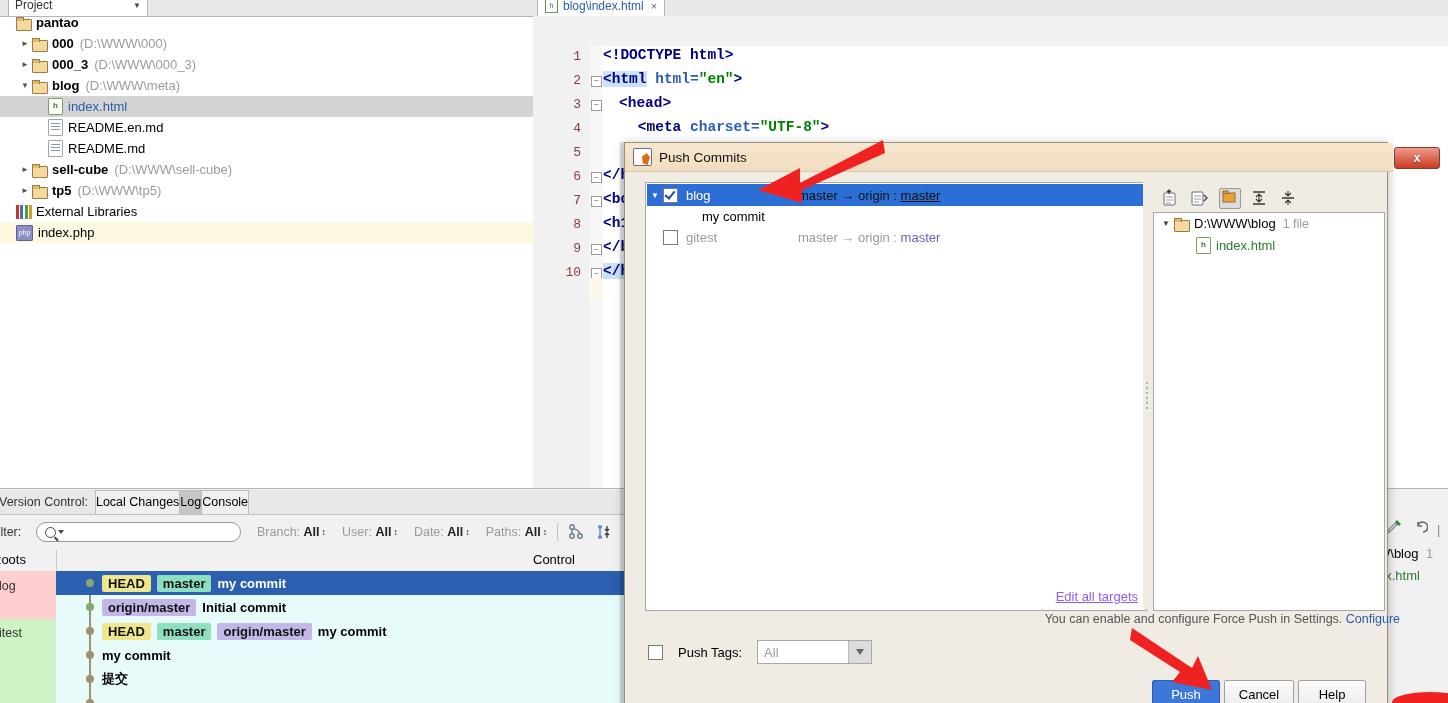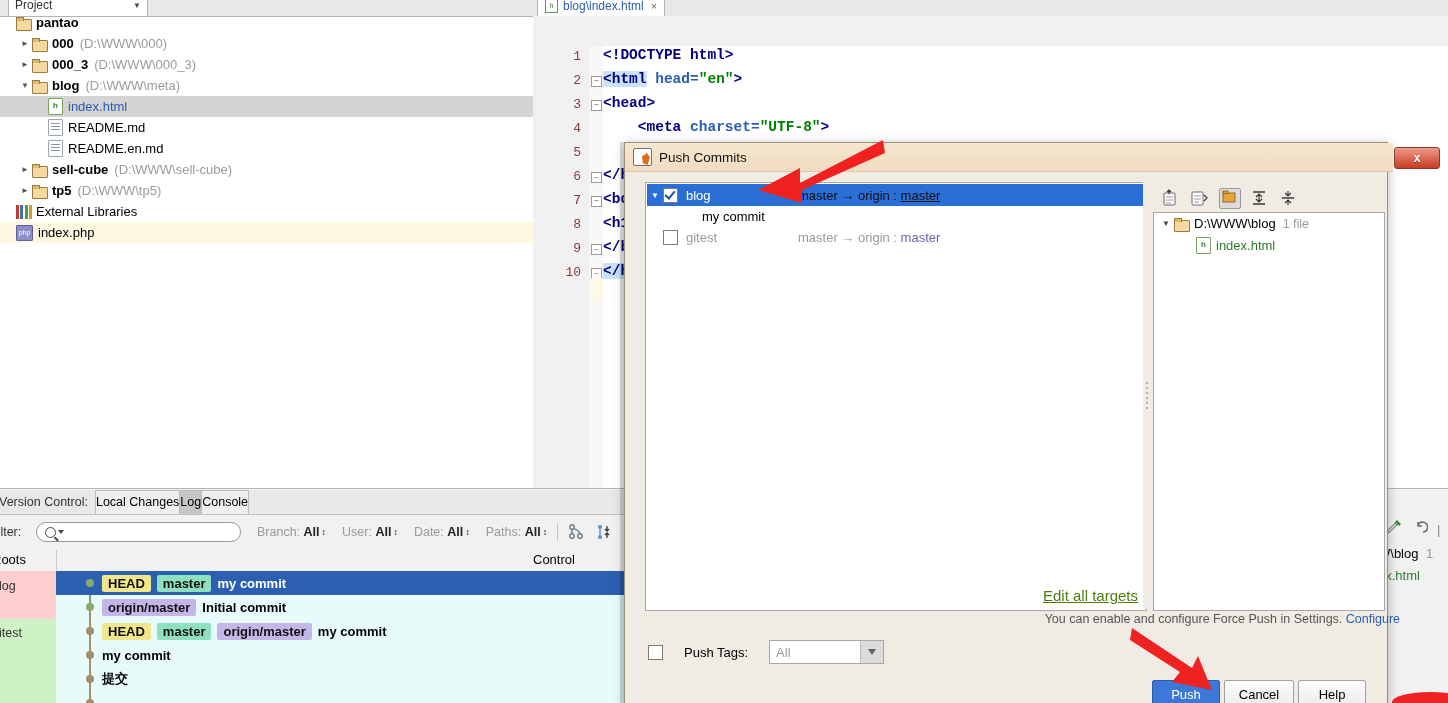--- a/index.html
+++ b/index.html
@@ -123,35 +123,35 @@
   .cw-tri{width:16px;text-align:center;font-size:8px;flex:0 0 16px;}
   .cbox{width:13px;height:13px;border:1px solid #7a7a7a;background:#fff;flex:0 0 13px;margin-right:8px;position:relative;}
   .cbox.checked{background:#fff;}
   .cbox.checked::after{content:"";position:absolute;left:3px;top:0px;width:4px;height:8px;border:solid #1a4fa0;border-width:0 2px 2px 0;transform:rotate(40deg);}
   .crow.sel .cbox.checked::after{border-color:#1a4fa0;}
   .cname{min-width:112px;}
   .cspec{color:#111;}
   .dim{color:#9a9a9a;}
   .ulink{text-decoration:underline;color:#111;}
   .ulink.v{color:#6b62b8;}
-  #edit-all{right:0px;bottom:0px;font-size:15px;color:#4d7c0f;text-decoration:underline;}
+  #edit-all{right:0px;bottom:0px;font-size:13px;color:#8b5cf6;text-decoration:underline;}
 
   #splitter{left:1143px;top:182px;width:10px;height:427px;background:#f0ece4;}
   .dots{position:absolute;left:3px;top:200px;width:3px;height:30px;}
   .dots i{display:block;width:2px;height:2px;background:#b0b0b0;margin-bottom:3px;font-style:normal;}
 
   #files-toolbar{left:1153px;top:184px;width:230px;height:28px;display:flex;align-items:center;gap:9px;padding-left:8px;}
   .tbi{width:20px;height:19px;position:relative;}
   .tbi.framed{border:1px solid #9a9a9a;background:#dcdcdc;border-radius:2px;}
   #files-panel{left:1153px;top:212px;width:230px;height:397px;background:#fff;border:1px solid #a8a8a8;}
   .frow{position:absolute;display:flex;align-items:center;font-size:13px;white-space:nowrap;}
 
   #force-note{right:48px;top:612px;font-size:12.5px;color:#555;}
   #force-note a{color:#2a5db0;text-decoration:none;}
-  #tags-box{left:648px;top:640px;display:flex;align-items:center;gap:21px;font-size:13px;}
+  #tags-box{left:648px;top:640px;display:flex;align-items:center;gap:15px;font-size:13px;}
   #tags-cb{width:13px;height:13px;border:1px solid #7a7a7a;background:#fff;}
   #tags-sel{width:115px;height:24px;border:1px solid #a8a8a8;background:#fff;display:flex;align-items:center;
      justify-content:space-between;box-sizing:border-box;}
   #tags-sel .txt{padding-left:6px;color:#9a9a9a;font-size:13px;}
   #tags-sel .arrow{width:22px;height:22px;background:#dcdcdc;border-left:1px solid #bbb;display:flex;align-items:center;justify-content:center;}
   .btn{position:absolute;height:27px;border:1px solid #a0a0a0;background:linear-gradient(#fcfcfc,#ebebeb);
      display:flex;align-items:center;justify-content:center;font-size:13px;border-radius:2px;}
   #btn-push{left:1152px;top:680px;width:66px;background:#3c78d8;border:1px solid #2a5db0;color:#fff;}
   #btn-cancel{left:1224px;top:680px;width:68px;}
   #btn-help{left:1298px;top:680px;width:66px;}
@@ -205,28 +205,28 @@
     <div class="tree-row sel-row" style="padding-left: 34px;">
       <span class="tw"></span>
       <span class="html-ic">h</span>
       <span class="nm blue-txt" style="font-weight: normal;">index.html</span>
     </div>
     <div class="tree-row" style="padding-left: 34px;">
       <span class="tw"></span>
       <span class="file-ic">
         <i></i>
       </span>
-      <span class="nm" style="font-weight: normal;">README.md</span>
+      <span class="nm" style="font-weight: normal;">README.en.md</span>
     </div>
     <div class="tree-row" style="padding-left: 34px;">
       <span class="tw"></span>
       <span class="file-ic">
         <i></i>
       </span>
-      <span class="nm" style="font-weight: normal;">README.en.md</span>
+      <span class="nm" style="font-weight: normal;">README.md</span>
     </div>
     <div class="tree-row" style="padding-left: 18px;">
       <span class="tw">►</span>
       <span class="folder-ic"></span>
       <span class="nm">sell-cube</span>
       <span class="pathdim">(D:\WWW\sell-cube)</span>
     </div>
     <div class="tree-row" style="padding-left: 18px;">
       <span class="tw">►</span>
       <span class="folder-ic"></span>
@@ -270,22 +270,22 @@
     <span class="fold" style="top: 30px;">−</span>
     <span class="fold" style="top: 54px;">−</span>
     <span class="fold" style="top: 126px;">–</span>
     <span class="fold" style="top: 150px;">−</span>
     <span class="fold" style="top: 198px;">–</span>
     <span class="fold" style="top: 222px;">–</span>
   </div>
 <div class="abs" id="line10-hl"></div>
 <div class="abs" id="code">
     <div class="cl" style="top: 1px; left: 0px;"><span class="tag">&lt;!DOCTYPE html&gt;</span></div>
-    <div class="cl" style="top: 25px; left: 0px;"><span class="tag hl">&lt;html</span> <span class="attr">head=</span><span class="val">"en"</span><span class="tag">&gt;</span></div>
-    <div class="cl" style="top: 49px; left: 0px;"><span class="tag">&lt;head&gt;</span></div>
+    <div class="cl" style="top: 25px; left: 0px;"><span class="tag hl">&lt;html</span> <span class="attr">html=</span><span class="val">"en"</span><span class="tag">&gt;</span></div>
+    <div class="cl" style="top: 49px; left: 16px;"><span class="tag">&lt;head&gt;</span></div>
     <div class="cl" style="top: 73px; left: 0px;">    <span class="tag">&lt;meta</span> <span class="attr">charset=</span><span class="val">"UTF-8"</span><span class="tag">&gt;</span></div>
     <div class="cl" style="top: 97px; left: 0px;"></div>
     <div class="cl" style="top: 121px; left: 0px;"><span class="tag">&lt;/he</span></div>
     <div class="cl" style="top: 145px; left: 0px;"><span class="tag">&lt;bod</span></div>
     <div class="cl" style="top: 169px; left: 0px;"><span class="tag">&lt;h1&gt;</span></div>
     <div class="cl" style="top: 193px; left: 0px;"><span class="tag">&lt;/bo</span></div>
     <div class="cl" style="top: 217px; left: 0px;"><span class="tag hl">&lt;/ht</span></div>
   </div>
 
 <div class="abs" id="vcs"></div>

